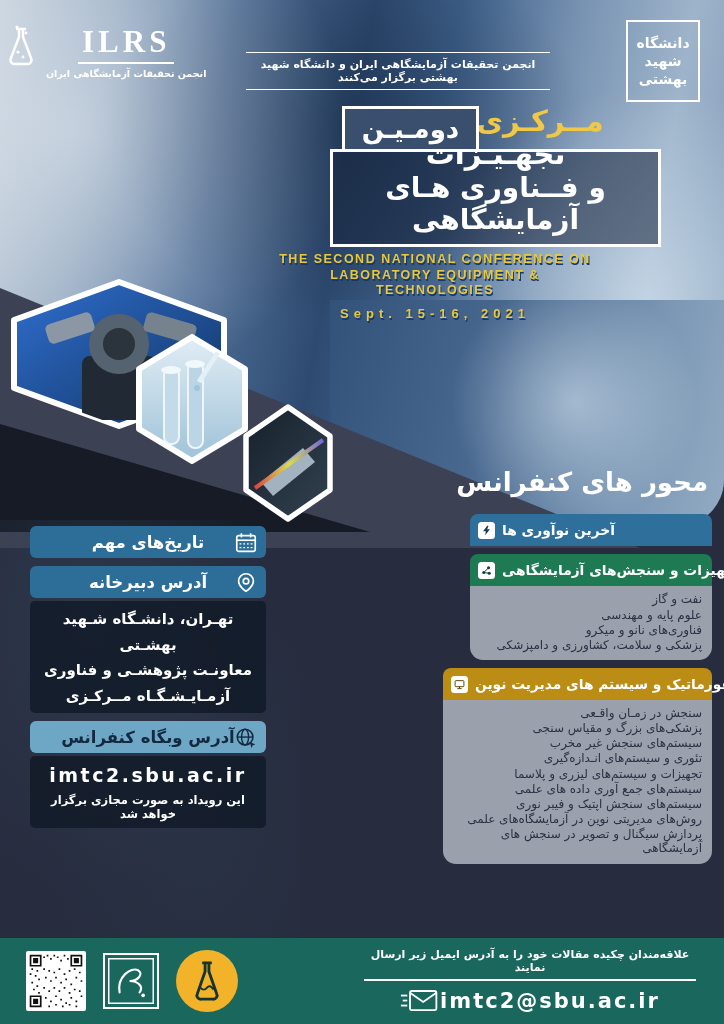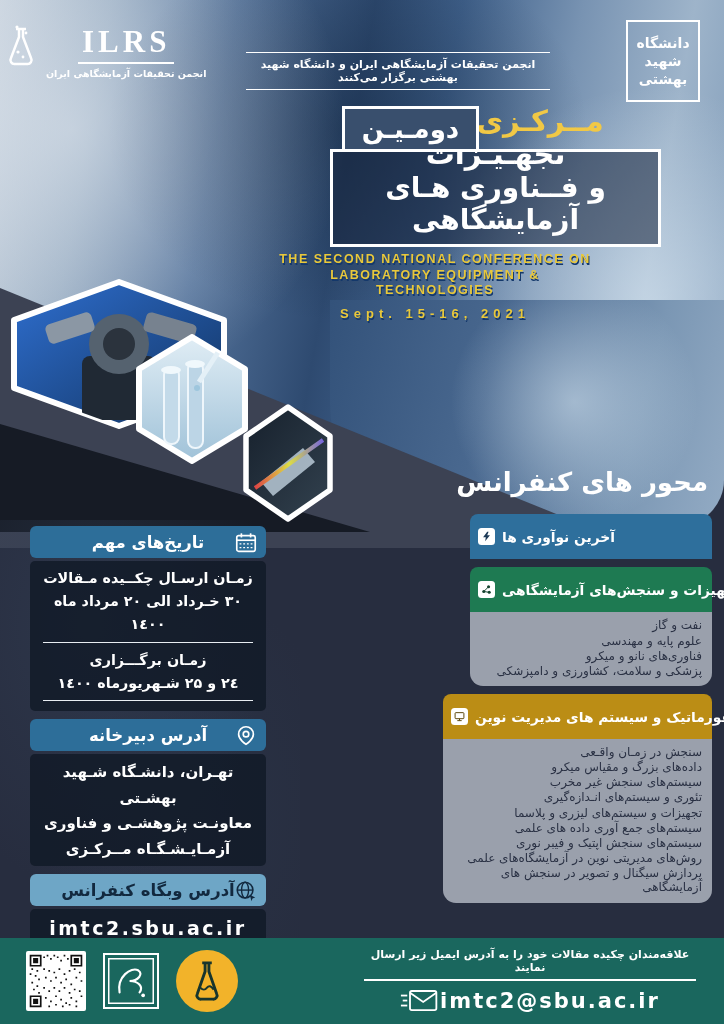--- a/index.html
+++ b/index.html
@@ -61,21 +61,21 @@
   .en-date{margin-top:7px;font-size:13px;font-weight:bold;letter-spacing:5px;
     text-shadow:1px 2px 0 #14386b;}
 
   
   .topics{right:12px;top:464px;width:270px;display:flex;flex-direction:column;
     align-items:flex-end;z-index:8;}
   .topics-heading{color:#fff;font-size:26px;font-weight:bold;direction:rtl;
     margin:0 4px 14px 0;line-height:1.4;}
   .tbox{width:242px;margin-bottom:8px;}
   .tbox.wide{width:269px;}
-  .tbox-head{height:45px;border-radius:8px 8px 0 0;display:flex;align-items:center;
+  .tbox-head{height:32px;border-radius:8px 8px 0 0;display:flex;align-items:center;
     gap:7px;padding:0 8px;}
   .hicon{width:17px;height:17px;background:#fff;border-radius:3.5px;flex:0 0 auto;
     display:flex;align-items:center;justify-content:center;}
   .tbox-title{color:#fff;font-size:13.8px;font-weight:bold;direction:rtl;white-space:nowrap;}
   .tbox-body{background:#9aa0ac;border-radius:0 0 13px 13px;padding:5px 10px 7px;
     text-align:right;direction:rtl;color:#2a3144;font-size:12px;line-height:1.18;}
   .tbox-body div{margin:1px 0;}
 
   
   .leftcol{left:30px;top:526px;width:236px;z-index:8;}
@@ -259,21 +259,21 @@
           <svg width="11" height="11" viewBox="0 0 20 20">
             <rect x="2" y="3" width="16" height="11" rx="1.5" fill="none" stroke="#5c470c" stroke-width="1.8"></rect>
             <line x1="10" y1="14" x2="10" y2="17" stroke="#5c470c" stroke-width="1.8"></line>
             <line x1="6" y1="17.5" x2="14" y2="17.5" stroke="#5c470c" stroke-width="1.8"></line>
           </svg>
         </span>
         <span class="tbox-title">اینفورماتیک و سیستم های مدیریت نوین</span>
       </div>
       <div class="tbox-body">
           <div>سنجش در زمـان واقـعی</div>
-          <div>داده‌های بزرگ و مقیاس میکرو</div>
+          <div>پزشکی‌های بزرگ و مقیاس سنجی</div>
           <div>سیستم‌های سنجش غیر مخرب</div>
           <div>تئوری و سیستم‌های انـدازه‌گیری</div>
           <div>تجهیزات و سیستم‌های لیزری و پلاسما</div>
           <div>سیستم‌های جمع آوری داده های علمی</div>
           <div>سیستم‌های سنجش اپتیک و فیبر نوری</div>
           <div>روش‌های مدیریتی نوین در آزمایشگاه‌های علمی</div>
           <div>پردازش سیگنال و تصویر در سنجش های آزمایشگاهی</div>
         </div>
     </div>
   </div>
@@ -286,28 +286,20 @@
         <span class="licon">
           <svg width="24" height="24" viewBox="0 0 26 26">
             <rect x="3" y="5" width="20" height="17" rx="2" fill="none" stroke="#fff" stroke-width="1.8"></rect>
             <line x1="3" y1="10" x2="23" y2="10" stroke="#fff" stroke-width="1.8"></line>
             <line x1="8" y1="2.5" x2="8" y2="7" stroke="#fff" stroke-width="1.8"></line>
             <line x1="18" y1="2.5" x2="18" y2="7" stroke="#fff" stroke-width="1.8"></line>
             <line x1="6" y1="14" x2="20" y2="14" stroke="#fff" stroke-width="1.4" stroke-dasharray="2 2"></line>
             <line x1="6" y1="18" x2="20" y2="18" stroke="#fff" stroke-width="1.4" stroke-dasharray="2 2"></line>
           </svg>
         </span>
-      </div>
-      <div class="lbox-body">
-        <div class="dates-line">زمـان ارسـال چکــیده مـقالات</div>
-        <div class="dates-line">۳۰ خـرداد الی ۲۰ مرداد ماه ۱٤۰۰</div>
-        <div class="divider"></div>
-        <div class="dates-line">زمـان برگـــزاری</div>
-        <div class="dates-line">۲٤ و ۲۵ شـهریورماه ۱٤۰۰</div>
-        <div class="divider"></div>
       </div>
     </div>
 
     <div class="lbox">
       <div class="lbox-head">
         <span>آدرس دبیرخانه</span>
         <span class="licon">
           <svg width="24" height="24" viewBox="0 0 26 26">
             <path d="M13 3 a8 8 0 0 1 8 8 c0 6-8 11-8 11 s-8-5-8-11 a8 8 0 0 1 8-8 z" fill="none" stroke="#fff" stroke-width="1.8"></path>
             <circle cx="13" cy="11" r="3" fill="none" stroke="#fff" stroke-width="1.8"></circle>

